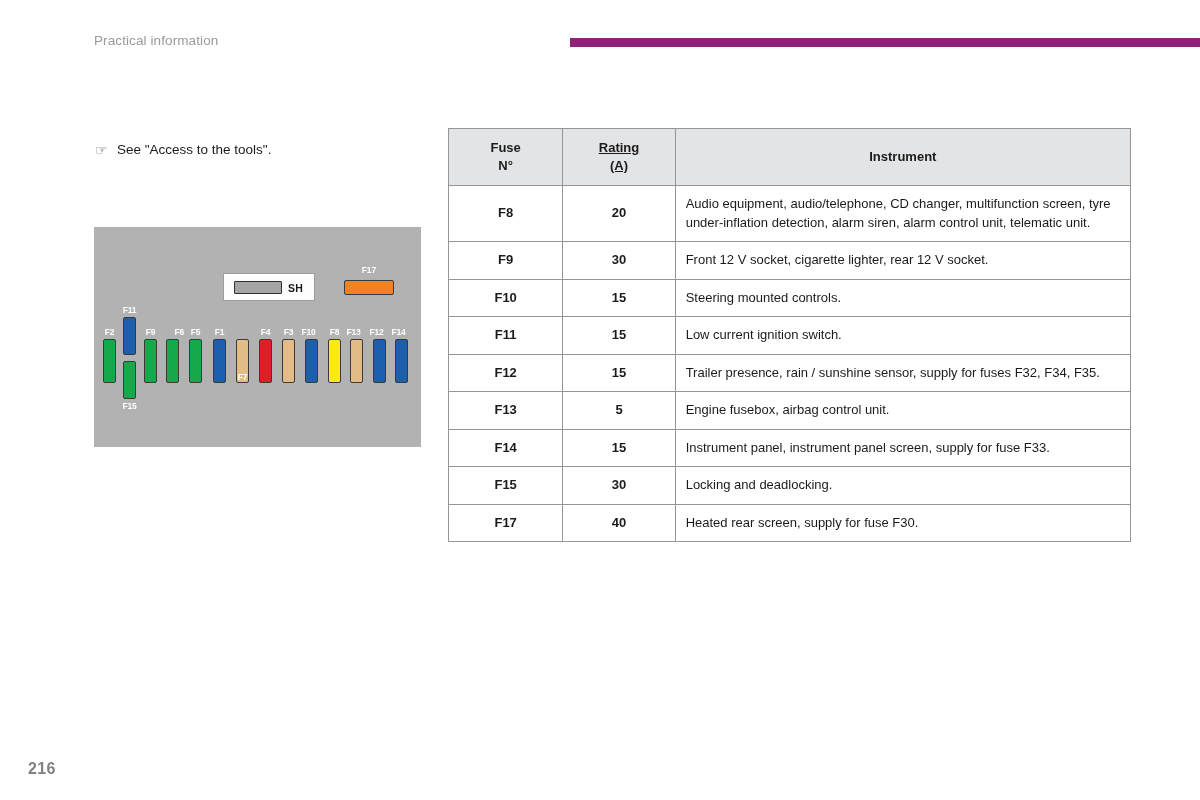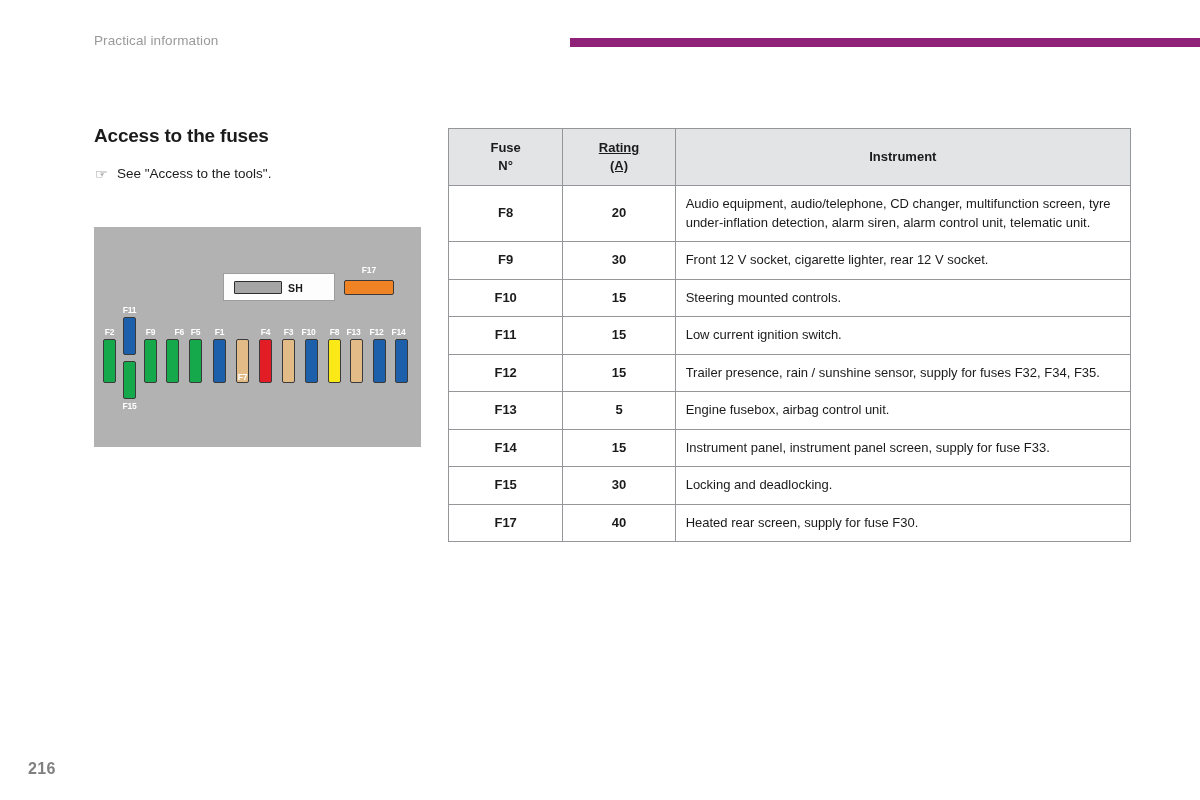--- a/index.html
+++ b/index.html
@@ -103,21 +103,21 @@
     white-space: nowrap;
     line-height: 10px;
     letter-spacing: -0.2px;
   }
 
   
   #shunt-block {
     position: absolute;
     left: 129px;
     top: 46px;
-    width: 112px;
+    width: 92px;
     height: 28px;
     background: #fdfdfd;
     box-sizing: border-box;
     border: 1.5px solid #9d9d9d;
   }
   #shunt-bar {
     position: absolute;
     left: 10px;
     top: 7px;
     width: 48px;
@@ -222,21 +222,20 @@
 </style>
 </head>
 <body>
 
 <div id="page-header">
   <div id="running-head">Practical information</div>
   <div id="header-rule" style="background: rgb(143, 34, 120);"></div>
 </div>
 
 <div id="left-column">
-  <h1 id="section-title">Access to the fuses</h1>
   <div id="cross-reference">
     <span class="hand-icon">☞</span>
     <span id="cross-reference-text">See "Access to the tools".</span>
   </div>
 </div>
 
 <div id="fusebox-diagram" style="background: rgb(178, 178, 178);">
 
   <div id="shunt-block">
     <div id="shunt-bar"></div>

